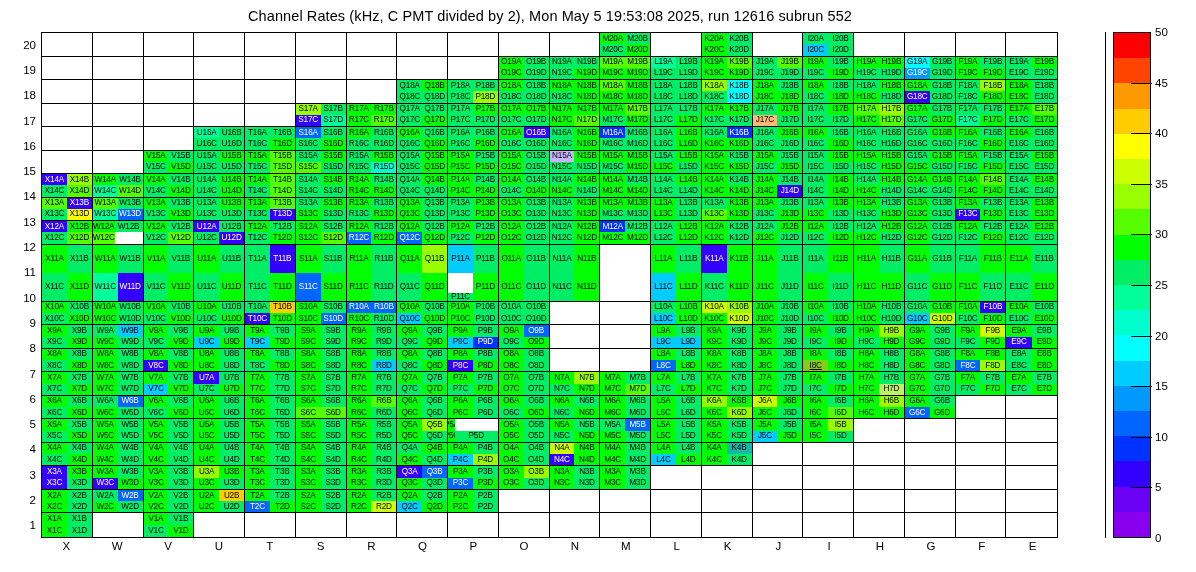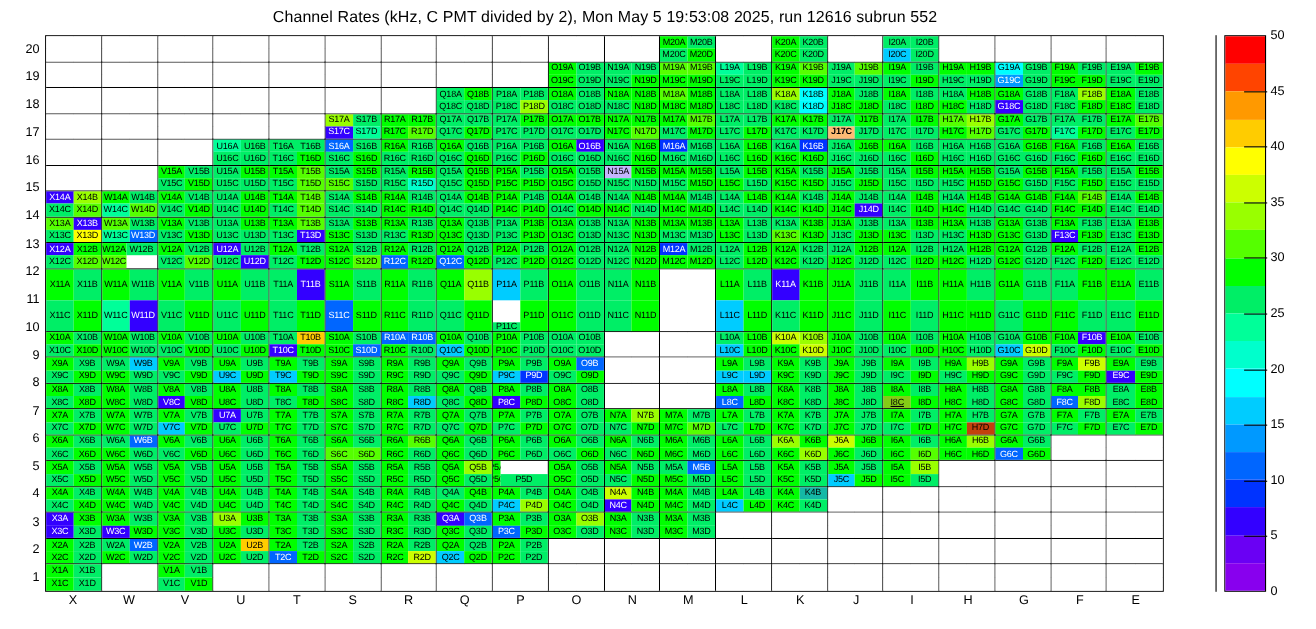--- a/index.html
+++ b/index.html
@@ -515,21 +515,21 @@
       </div>
       <div class="cell">
         <div class="sub" style="background: rgb(0, 255, 0); color: rgb(0, 0, 0);">K17A</div>
         <div class="sub" style="background: rgb(0, 255, 0); color: rgb(0, 0, 0);">K17B</div>
         <div class="sub" style="background: rgb(0, 238, 102); color: rgb(0, 0, 0);">K17C</div>
         <div class="sub" style="background: rgb(0, 238, 102); color: rgb(0, 0, 0);">K17D</div>
       </div>
       <div class="cell">
         <div class="sub" style="background: rgb(0, 238, 102); color: rgb(0, 0, 0);">J17A</div>
         <div class="sub" style="background: rgb(0, 255, 0); color: rgb(0, 0, 0);">J17B</div>
-        <div class="sub" style="background: #fdba74; color: rgb(0, 0, 0); font-weight: bold;">J17C</div>
+        <div class="sub" style="background: #fdba74; color: rgb(0, 0, 0);">J17C</div>
         <div class="sub" style="background: rgb(0, 238, 102); color: rgb(0, 0, 0);">J17D</div>
       </div>
       <div class="cell">
         <div class="sub" style="background: rgb(0, 238, 102); color: rgb(0, 0, 0);">I17A</div>
         <div class="sub" style="background: rgb(0, 255, 0); color: rgb(0, 0, 0);">I17B</div>
         <div class="sub" style="background: rgb(0, 238, 102); color: rgb(0, 0, 0);">I17C</div>
         <div class="sub" style="background: rgb(0, 238, 102); color: rgb(0, 0, 0);">I17D</div>
       </div>
       <div class="cell">
         <div class="sub" style="background: rgb(85, 255, 0); color: rgb(0, 0, 0);">H17A</div>
@@ -1728,21 +1728,21 @@
       <div class="cell">
         <div class="sub" style="background: rgb(0, 255, 0); color: rgb(0, 0, 0);">I7A</div>
         <div class="sub" style="background: rgb(0, 238, 102); color: rgb(0, 0, 0);">I7B</div>
         <div class="sub" style="background: rgb(0, 238, 102); color: rgb(0, 0, 0);">I7C</div>
         <div class="sub" style="background: rgb(0, 255, 0); color: rgb(0, 0, 0);">I7D</div>
       </div>
       <div class="cell">
         <div class="sub" style="background: rgb(0, 255, 0); color: rgb(0, 0, 0);">H7A</div>
         <div class="sub" style="background: rgb(0, 238, 102); color: rgb(0, 0, 0);">H7B</div>
         <div class="sub" style="background: rgb(0, 255, 0); color: rgb(0, 0, 0);">H7C</div>
-        <div class="sub" style="background: #c2410c; color: rgb(0, 0, 0);">H7D</div>
+        <div class="sub" style="background: #bef264; color: rgb(0, 0, 0);">H7D</div>
       </div>
       <div class="cell">
         <div class="sub" style="background: rgb(0, 255, 0); color: rgb(0, 0, 0);">G7A</div>
         <div class="sub" style="background: rgb(0, 238, 102); color: rgb(0, 0, 0);">G7B</div>
         <div class="sub" style="background: rgb(0, 255, 0); color: rgb(0, 0, 0);">G7C</div>
         <div class="sub" style="background: rgb(0, 238, 102); color: rgb(0, 0, 0);">G7D</div>
       </div>
       <div class="cell">
         <div class="sub" style="background: rgb(0, 255, 0); color: rgb(0, 0, 0);">F7A</div>
         <div class="sub" style="background: rgb(0, 238, 102); color: rgb(0, 0, 0);">F7B</div>

